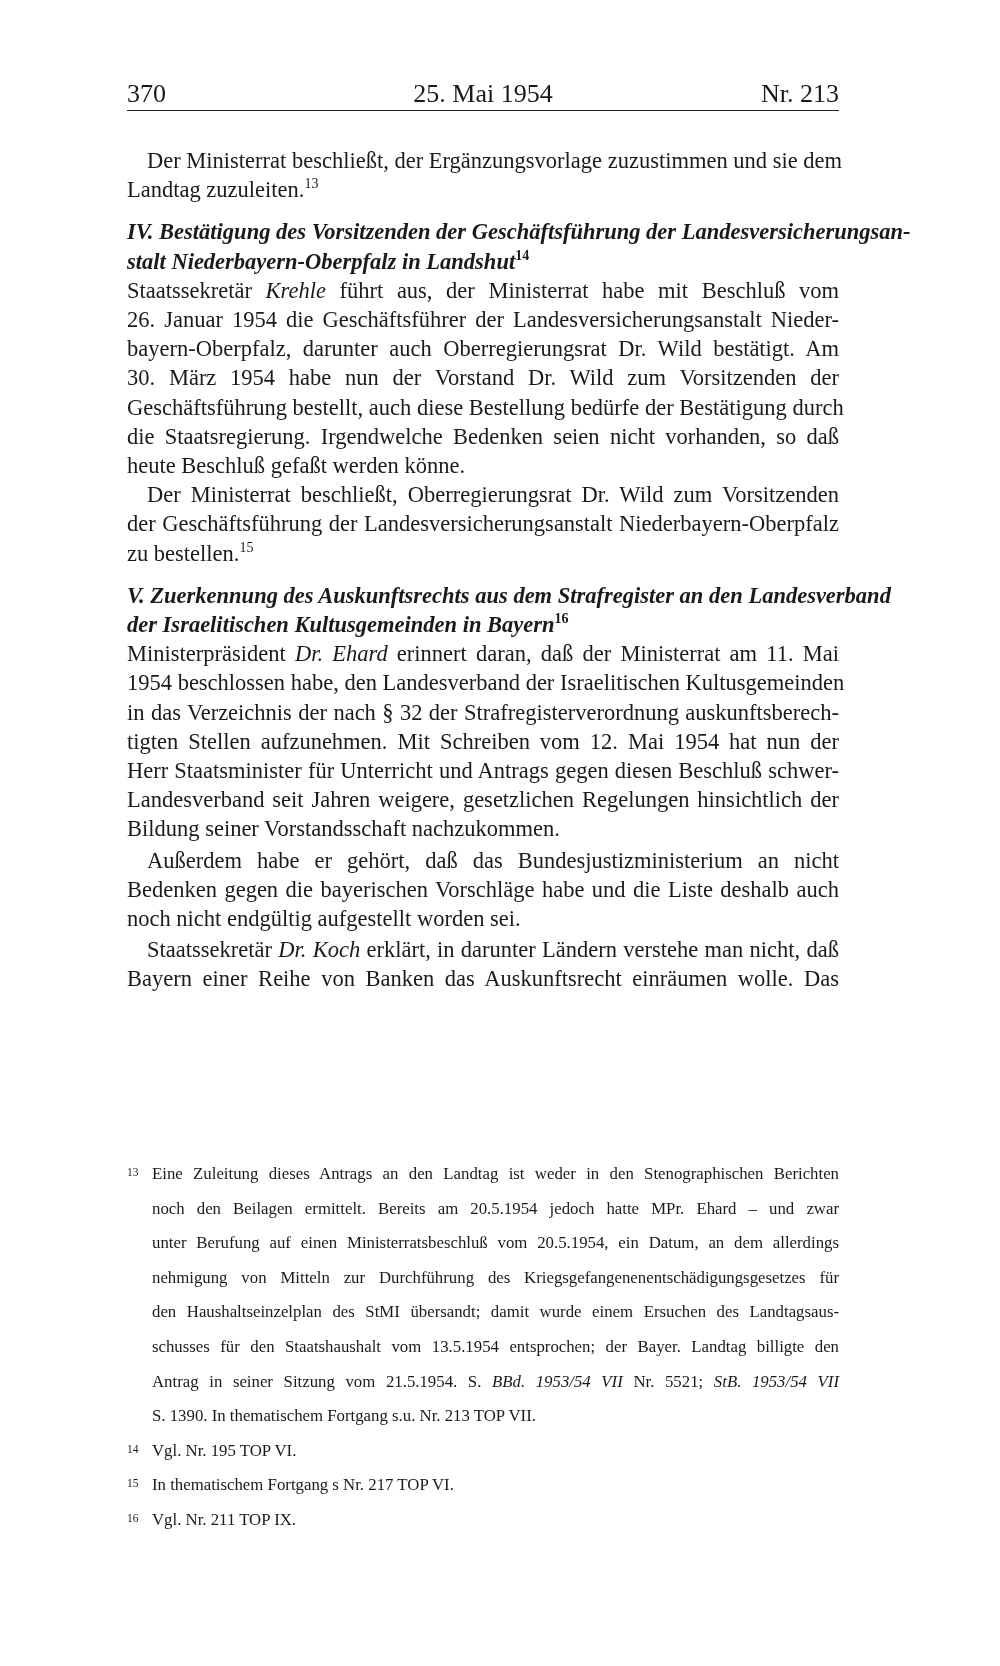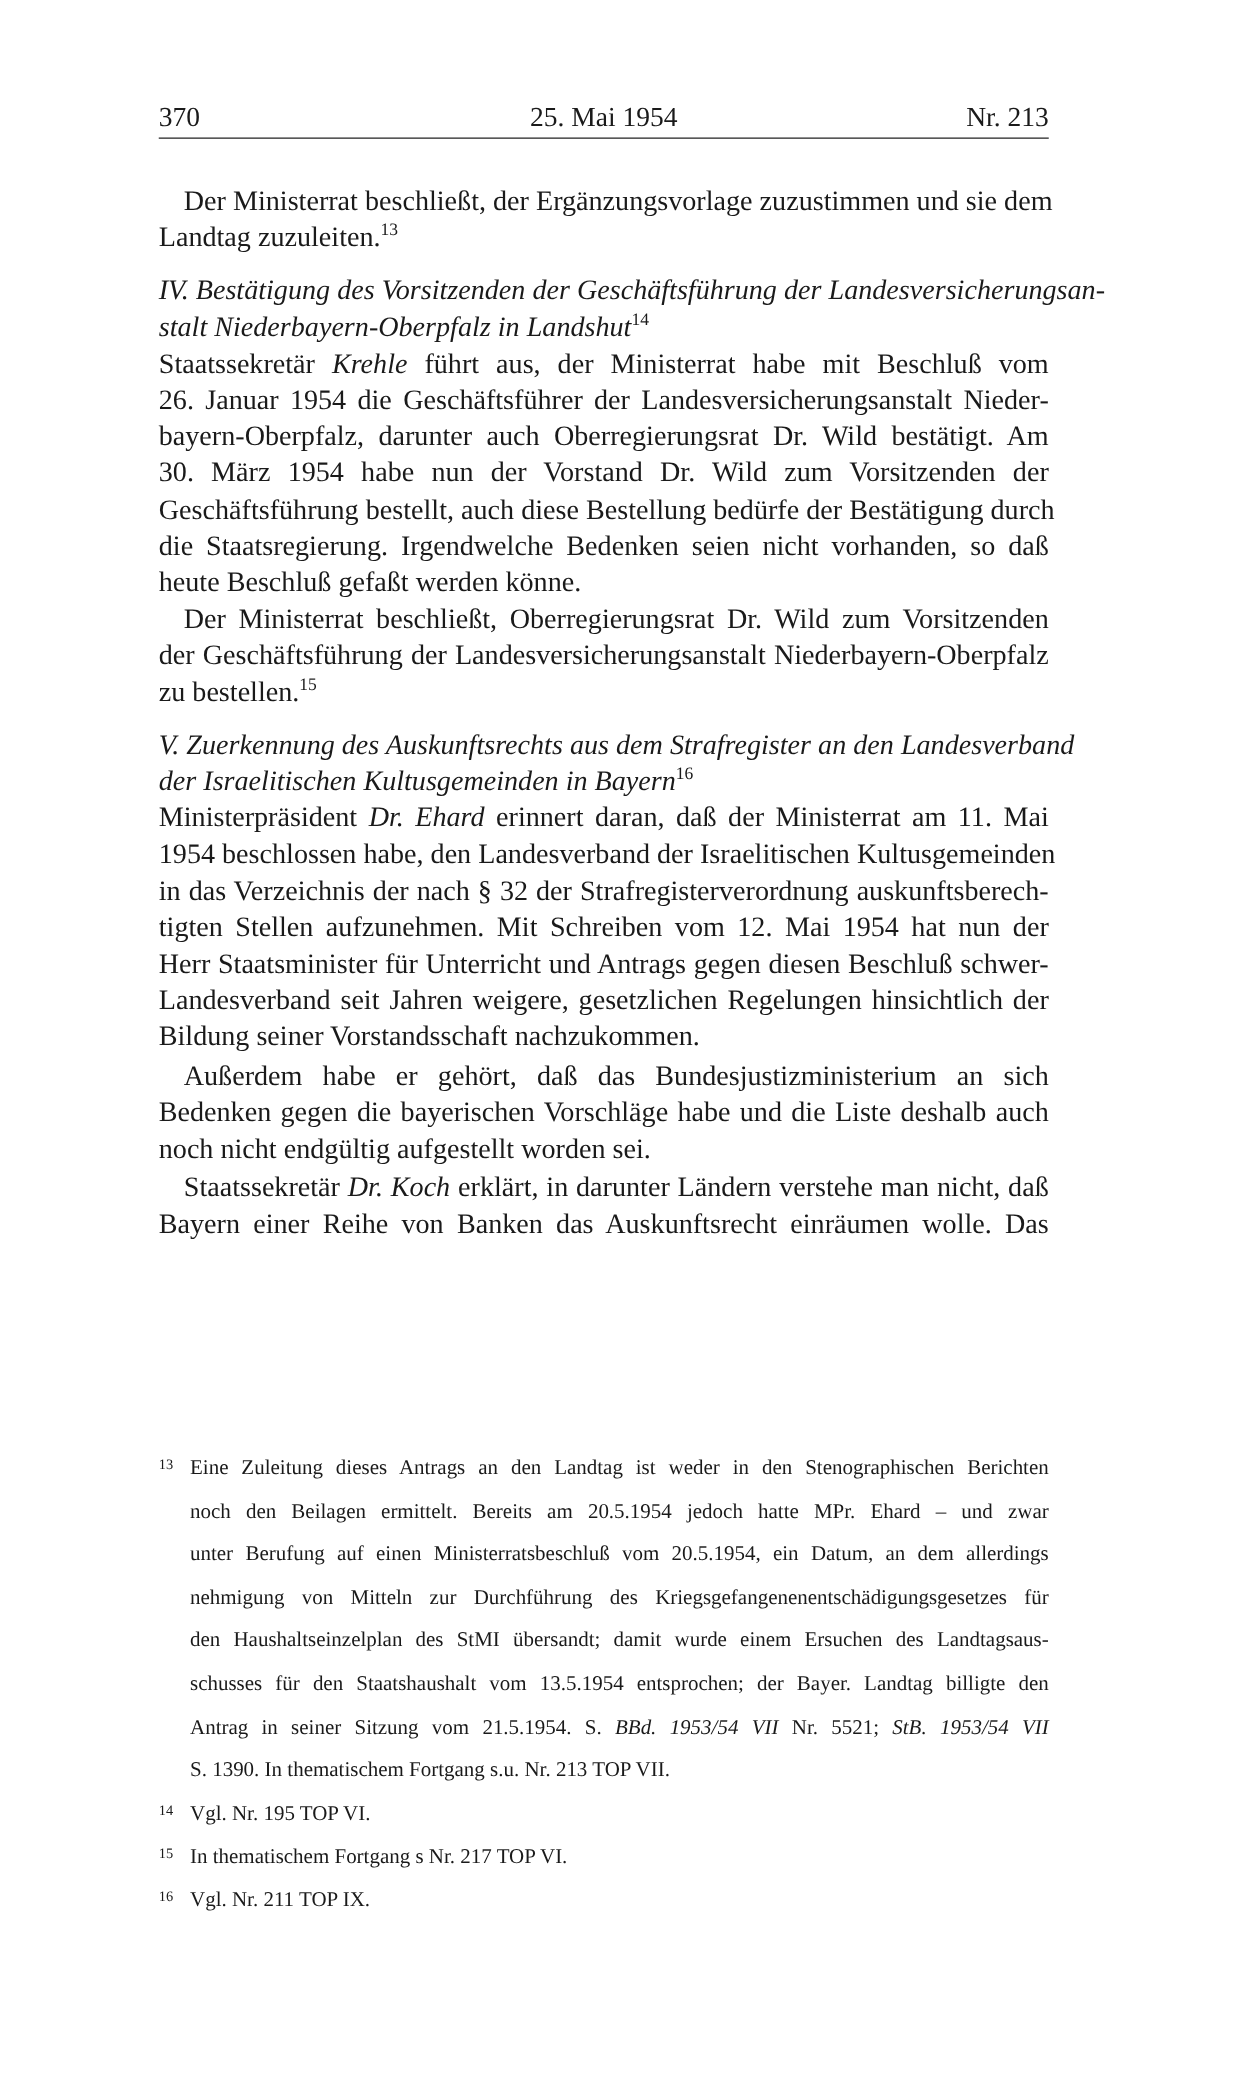--- a/index.html
+++ b/index.html
@@ -1,27 +1,27 @@
 <!DOCTYPE html>
 <html><head>
   <meta charset="utf-8">
   <style>
     html, body { margin: 0; padding: 0; background: #ffffff; }
     body { width: 1000px; height: 1666px; position: relative; overflow: hidden; color: #1a1a1a; font-family: "Liberation Serif", "DejaVu Serif", serif; }
     .page { position: absolute; left: 127px; top: 0; width: 712px; }
-    .header { position: absolute; left: 0; top: 82px; width: 712px; height: 28px; border-bottom: 1.3px solid #222; font-size: 22px; line-height: 24px; }
+    .header { position: absolute; left: 0; top: 82px; width: 712px; height: 28px; border-bottom: 1.3px solid #222; font-size: 26px; line-height: 24px; }
     .header .pg { position: absolute; left: 0; top: 0; }
     .header .date { position: absolute; left: 0; width: 712px; text-align: center; top: 0; }
     .header .nr { position: absolute; right: 0; top: 0; }
     .body { position: absolute; left: 0; top: 146px; width: 712px; font-size: 22.5px; line-height: 29.2px; }
     .p { margin: 0; text-align: justify; }
     .p .ln { display: block; text-align: justify; text-align-last: justify; white-space: nowrap; }
     .p .ln.last { text-align-last: left; }
     .ind { padding-left: 20px; }
-    .heading { font-style: italic; }
+    .heading { font-style: italic; font-weight: bold; }
     .gap { height: 13px; }
     .gap-s { height: 2px; }
     sup { font-size: 14px; line-height: 0; vertical-align: 9px; font-style: normal; }
     .heading sup { font-style: normal; }
     i { font-style: italic; }
     .fn-block { position: absolute; left: 0; top: 1151px; width: 712px; font-size: 16.8px; line-height: 22.6px; }
     .fn { position: relative; padding-left: 25px; }
     .fn .num { position: absolute; left: 0; top: -2px; font-size: 11.5px; }
     .fn .ln { display: block; text-align: justify; text-align-last: justify; white-space: nowrap; margin-top: 12px; }
     .fn .ln.last { text-align-last: left; }
@@ -80,21 +80,21 @@
       <span class="ln">in das Verzeichnis der nach § 32 der Strafregisterverordnung auskunftsberech-</span>
       <span class="ln">tigten Stellen aufzunehmen. Mit Schreiben vom 12. Mai 1954 hat nun der</span>
       <span class="ln">Herr Staatsminister für Unterricht und Antrags gegen diesen Beschluß schwer-</span>
       <span class="ln">Landesverband seit Jahren weigere, gesetzlichen Regelungen hinsichtlich der</span>
       <span class="ln last">Bildung seiner Vorstandsschaft nachzukommen.</span>
     </div>
 
     <div class="gap-s"></div>
 
     <div class="p">
-      <span class="ln ind">Außerdem habe er gehört, daß das Bundesjustizministerium an sich</span>
+      <span class="ln ind">Außerdem habe er gehört, daß das Bundesjustizministerium an nicht</span>
       <span class="ln">Bedenken gegen die bayerischen Vorschläge habe und die Liste deshalb auch</span>
       <span class="ln last">noch nicht endgültig aufgestellt worden sei.</span>
     </div>
 
     <div class="gap-s"></div>
 
     <div class="p">
       <span class="ln ind"><span>Staatssekretär </span><i>Dr. Koch</i><span> erklärt, in darunter Ländern verstehe man nicht, daß</span></span>
       <span class="ln">Bayern einer Reihe von Banken das Auskunftsrecht einräumen wolle. Das</span>
     </div>

